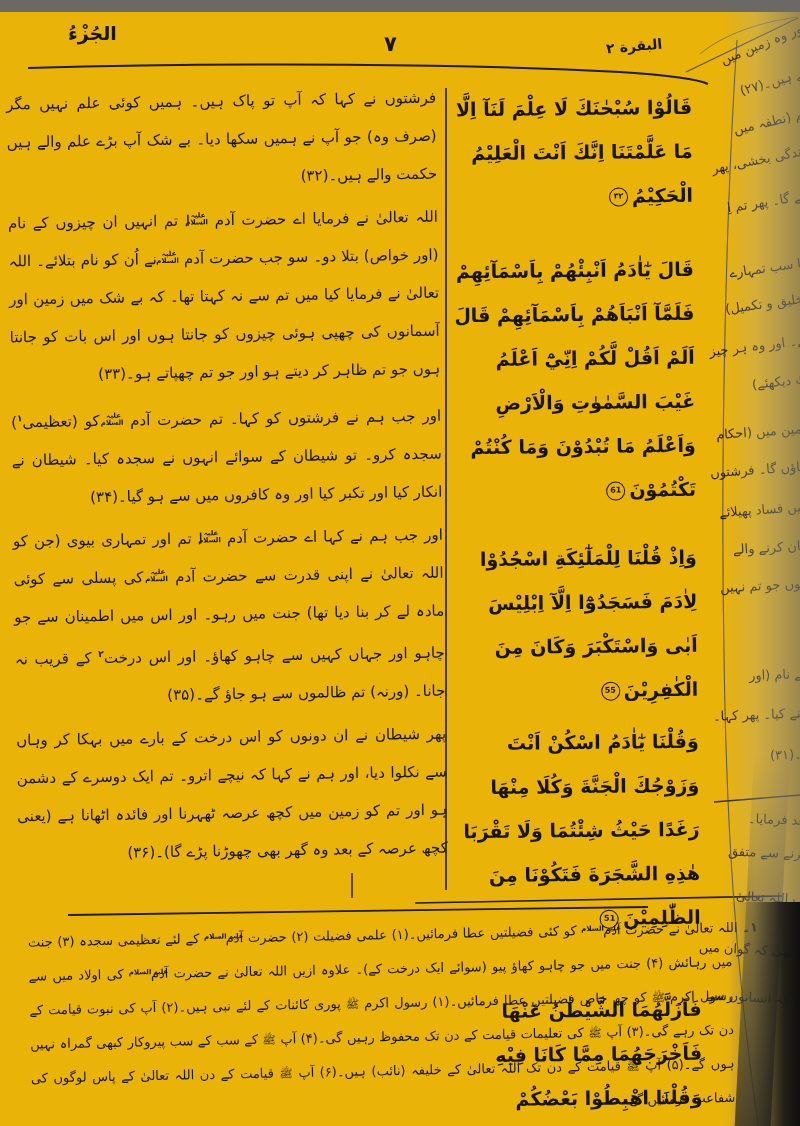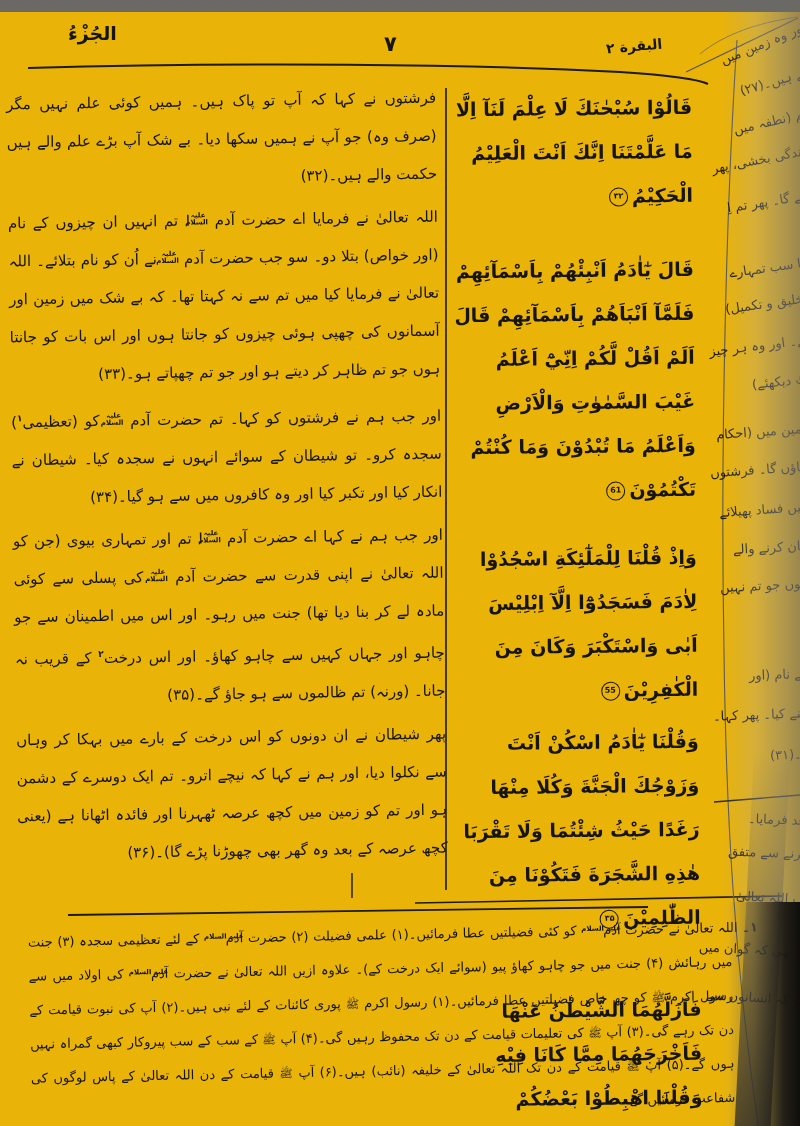--- a/index.html
+++ b/index.html
@@ -113,21 +113,21 @@
       <p><span>اللہ تعالیٰ نے فرمایا اے حضرت آدم </span><span class="honorific">علیہ السلام</span><span>! تم انہیں ان چیزوں کے نام (اور خواص) بتلا دو۔ سو جب حضرت آدم </span><span class="honorific">علیہ السلام</span><span> نے اُن کو نام بتلائے۔ اللہ تعالیٰ نے فرمایا کیا میں تم سے نہ کہتا تھا۔ کہ بے شک میں زمین اور آسمانوں کی چھپی ہوئی چیزوں کو جانتا ہوں اور اس بات کو جانتا ہوں جو تم ظاہر کر دیتے ہو اور جو تم چھپاتے ہو۔(۳۳)</span></p>
       <p><span>اور جب ہم نے فرشتوں کو کہا۔ تم حضرت آدم </span><span class="honorific">علیہ السلام</span><span> کو (تعظیمی</span><span class="footref">۱</span><span>) سجدہ کرو۔ تو شیطان کے سوائے انہوں نے سجدہ کیا۔ شیطان نے انکار کیا اور تکبر کیا اور وہ کافروں میں سے ہو گیا۔(۳۴)</span></p>
       <p><span>اور جب ہم نے کہا اے حضرت آدم </span><span class="honorific">علیہ السلام</span><span>! تم اور تمہاری بیوی (جن کو اللہ تعالیٰ نے اپنی قدرت سے حضرت آدم </span><span class="honorific">علیہ السلام</span><span> کی پسلی سے کوئی مادہ لے کر بنا دیا تھا) جنت میں رہو۔ اور اس میں اطمینان سے جو چاہو اور جہاں کہیں سے چاہو کھاؤ۔ اور اس درخت</span><span class="footref">۲</span><span> کے قریب نہ جانا۔ (ورنہ) تم ظالموں سے ہو جاؤ گے۔(۳۵)</span></p>
       <p><span>پھر شیطان نے ان دونوں کو اس درخت کے بارے میں بہکا کر وہاں سے نکلوا دیا، اور ہم نے کہا کہ نیچے اترو۔ تم ایک دوسرے کے دشمن ہو اور تم کو زمین میں کچھ عرصہ ٹھہرنا اور فائدہ اٹھانا ہے (یعنی کچھ عرصہ کے بعد وہ گھر بھی چھوڑنا پڑے گا)۔(۳۶)</span></p>
     </div>
 
   <div class="quran-col" id="quran-col">
       <div class="verse" style="margin-top: 4px;"><span>قَالُوْا سُبْحٰنَكَ لَا عِلْمَ لَنَآ اِلَّا مَا عَلَّمْتَنَا اِنَّكَ اَنْتَ الْعَلِيْمُ الْحَكِيْمُ</span><span class="ayah-mark">۳۲</span></div>
       <div class="verse" style="margin-top: 30px;"><span>قَالَ يٰٓاٰدَمُ اَنْبِئْهُمْ بِاَسْمَآئِهِمْ فَلَمَّآ اَنْبَاَهُمْ بِاَسْمَآئِهِمْ قَالَ اَلَمْ اَقُلْ لَّكُمْ اِنِّيْٓ اَعْلَمُ غَيْبَ السَّمٰوٰتِ وَالْاَرْضِ وَاَعْلَمُ مَا تُبْدُوْنَ وَمَا كُنْتُمْ تَكْتُمُوْنَ</span><span class="ayah-mark">61</span></div>
       <div class="verse" style="margin-top: 24px;"><span>وَاِذْ قُلْنَا لِلْمَلٰٓئِكَةِ اسْجُدُوْا لِاٰدَمَ فَسَجَدُوْٓا اِلَّآ اِبْلِيْسَ اَبٰى وَاسْتَكْبَرَ وَكَانَ مِنَ الْكٰفِرِيْنَ</span><span class="ayah-mark">55</span></div>
-      <div class="verse" style="margin-top: 8px;"><span>وَقُلْنَا يٰٓاٰدَمُ اسْكُنْ اَنْتَ وَزَوْجُكَ الْجَنَّةَ وَكُلَا مِنْهَا رَغَدًا حَيْثُ شِئْتُمَا وَلَا تَقْرَبَا هٰذِهِ الشَّجَرَةَ فَتَكُوْنَا مِنَ الظّٰلِمِيْنَ</span><span class="ayah-mark">۳۵</span></div>
+      <div class="verse" style="margin-top: 8px;"><span>وَقُلْنَا يٰٓاٰدَمُ اسْكُنْ اَنْتَ وَزَوْجُكَ الْجَنَّةَ وَكُلَا مِنْهَا رَغَدًا حَيْثُ شِئْتُمَا وَلَا تَقْرَبَا هٰذِهِ الشَّجَرَةَ فَتَكُوْنَا مِنَ الظّٰلِمِيْنَ</span><span class="ayah-mark">51</span></div>
       <div class="verse" style="margin-top: 48px;"><span>فَاَزَلَّهُمَا الشَّيْطٰنُ عَنْهَا فَاَخْرَجَهُمَا مِمَّا كَانَا فِيْهِ وَقُلْنَا اهْبِطُوْا بَعْضُكُمْ لِبَعْضٍ عَدُوٌّ وَّلَكُمْ فِي الْاَرْضِ مُسْتَقَرٌّ وَّمَتَاعٌ اِلٰى حِيْنٍ</span></div>
     </div>
 
   <div class="footnotes" id="footnotes">
       <p class="footnote"><span class="fn-marker">۱۔</span><span> اللہ تعالیٰ نے حضرت آدم </span><span class="honorific">علیہ السلام</span><span> کو کئی فضیلتیں عطا فرمائیں۔(۱) علمی فضیلت (۲) حضرت آدم </span><span class="honorific">علیہ السلام</span><span> کے لئے تعظیمی سجدہ (۳) جنت میں رہائش (۴) جنت میں جو چاہو کھاؤ پیو (سوائے ایک درخت کے)۔ علاوہ ازیں اللہ تعالیٰ نے حضرت آدم </span><span class="honorific">علیہ السلام</span><span> کی اولاد میں سے رسول اکرم </span><span class="salat-symbol">ﷺ</span><span> کو چھ خاص فضیلتیں عطا فرمائیں۔(۱) رسول اکرم </span><span class="salat-symbol">ﷺ</span><span> پوری کائنات کے لئے نبی ہیں۔(۲) آپ کی نبوت قیامت کے دن تک رہے گی۔(۳) آپ </span><span class="salat-symbol">ﷺ</span><span> کی تعلیمات قیامت کے دن تک محفوظ رہیں گی۔(۴) آپ </span><span class="salat-symbol">ﷺ</span><span> کے سب کے سب پیروکار کبھی گمراہ نہیں ہوں گے۔(۵) آپ </span><span class="salat-symbol">ﷺ</span><span> قیامت کے دن تک اللہ تعالیٰ کے خلیفہ (نائب) ہیں۔(۶) آپ </span><span class="salat-symbol">ﷺ</span><span> قیامت کے دن اللہ تعالیٰ کے پاس لوگوں کی شفاعت فرمائیں گے۔</span></p>
       <p class="footnote"><span class="fn-marker">۲۔</span><span> اس درخت کے بارے میں قرآن و حدیث میں کوئی وضاحت نہیں۔ اس کا نام جانے میں کوئی فائدہ نہیں۔</span></p>
     </div>
 
   <div class="edge-region" id="edge-region">
       <div class="fragment" style="top: 24px; transform: rotate(-22deg);">اور وہ زمین میں</div>

